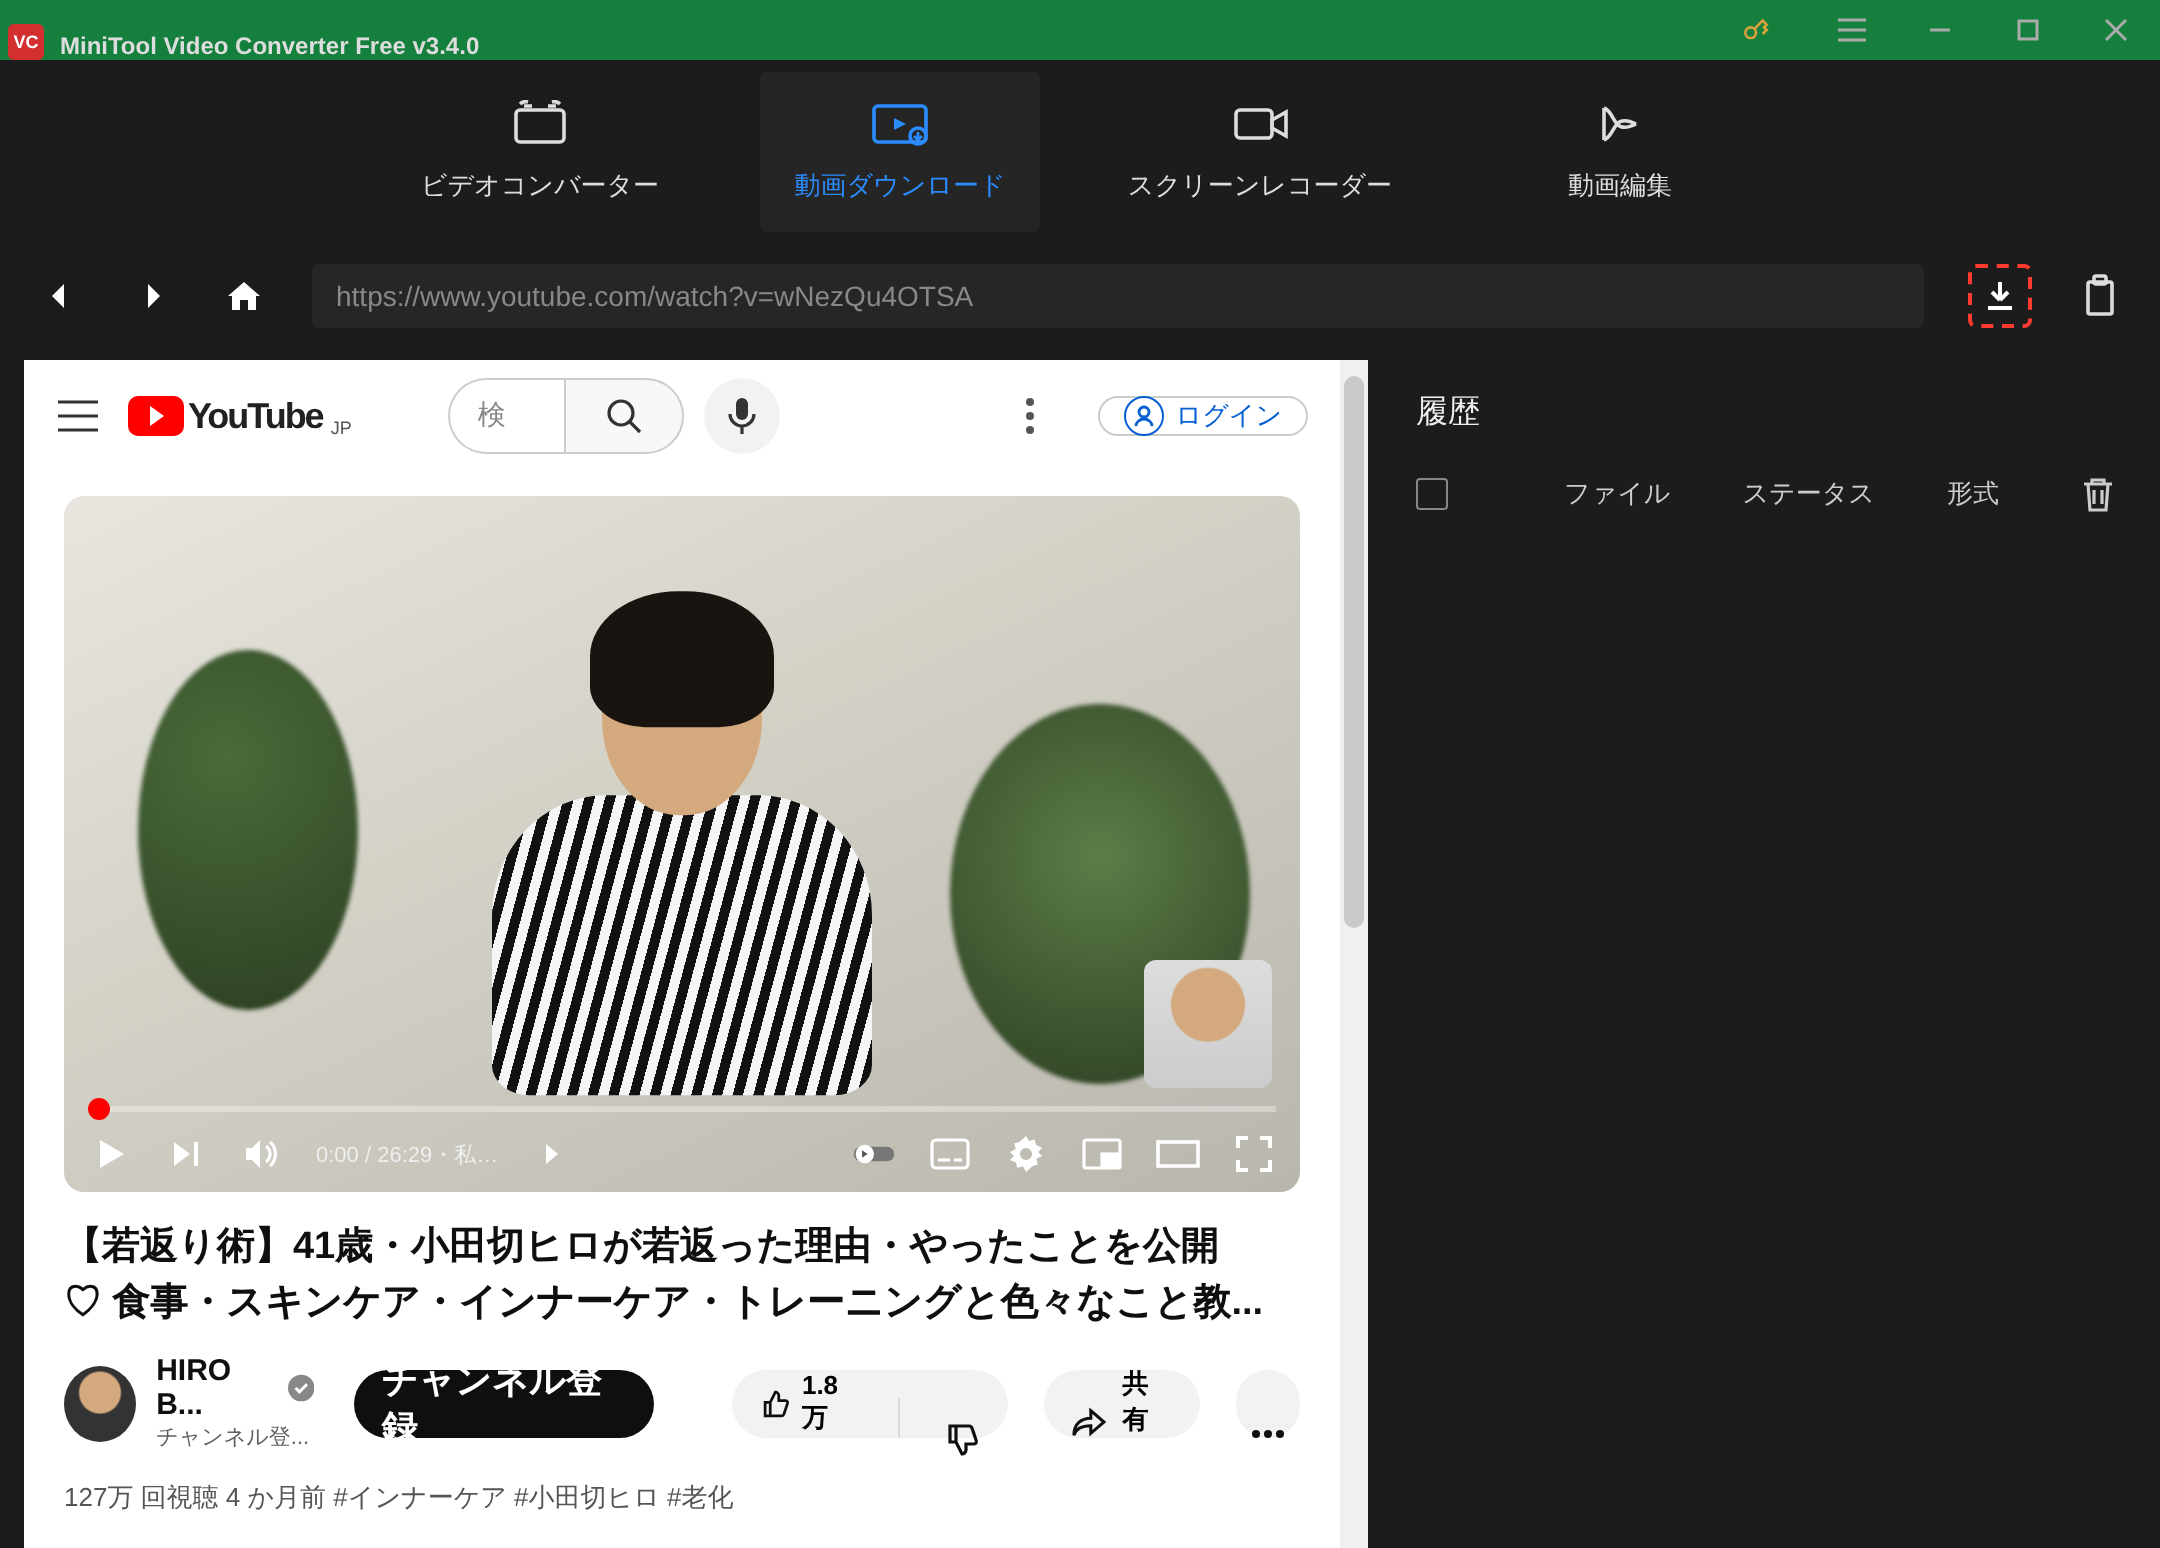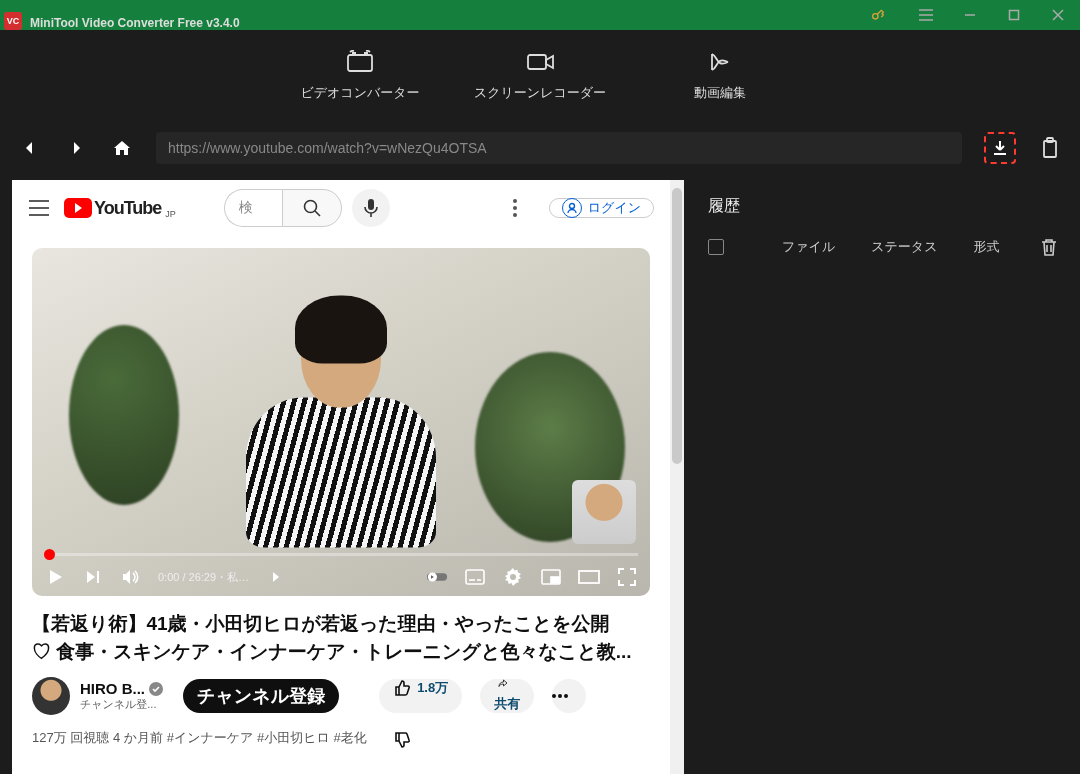--- a/index.html
+++ b/index.html
@@ -119,21 +119,21 @@
 
 .vtitle { padding: 14px 20px 4px 20px; font-size: 19px; font-weight:700; color:#0f0f0f; line-height:1.45;}
 
 
 .chrow { display:flex; align-items:center; padding: 8px 20px 0 20px; gap:10px;}
 .chavatar { width:38px;height:38px;border-radius:50%;background:#888 radial-gradient(circle at 50% 35%, #d4a97d 10px, #333 11px);}
 .chname { font-size:15px;font-weight:600;color:#0f0f0f;display:flex;align-items:center;gap:4px;}
 .chsub { font-size:11px;color:#606060;}
 .subscribe { margin-left:10px;height:34px;padding:0 14px;background:#0f0f0f;color:#fff;border-radius:18px;font-size:18px;font-weight:600;display:flex;align-items:center;}
 .chspacer { width:20px;}
-.pill { height:34px;border-radius:18px;background:#f2f2f2;display:flex;align-items:flex-start;padding:0 14px;gap:8px;color:#0c4a6e;font-size:13px;font-weight:600;flex-direction:column;}
+.pill { height:34px;border-radius:18px;background:#f2f2f2;display:flex;align-items:flex-end;padding:0 14px;gap:8px;color:#000000;font-size:13px;font-weight:600;}
 .pill.split { padding:0;}
 .pill.split .half { padding:0 14px;display:flex;align-items:center;gap:6px;height:100%;}
 .pill.split .sep { width:1px;height:20px;background:#ddd;}
 .pill.round { width:34px;padding:0;justify-content:center;}
 
 
 .metaline { padding: 14px 20px 0 20px; font-size:13px; color:#555; white-space:nowrap; overflow:hidden;}
 
 .scrollbar { position:absolute; right:2px; top:8px; width:10px; height:276px; background:#c9c9c9; border-radius:5px;}
 .scrolltrack { position:absolute; right:0; top:0; width:14px; height:100%; background:#f0f0f0;}
@@ -182,20 +182,31 @@
   <div class="tab">
     <div class="tabicon">
       <svg width="32" height="24" viewBox="0 0 32 24" stroke-width="1.8">
           <rect x="4" y="5" width="24" height="16" rx="2"></rect>
           <path d="M8 3l4 0 M24 3l-4 0"></path>
           <path d="M6 2 a4 4 0 0 1 4 -1" fill="none"></path>
           <path d="M26 2 a4 4 0 0 0 -4 -1" fill="none"></path>
         </svg>
     </div>
     <span>ビデオコンバーター</span>
+  </div>
+  <div class="tab active">
+    <div class="tabicon">
+      <svg width="32" height="24" viewBox="0 0 32 24" stroke-width="1.8">
+          <rect x="3" y="3" width="26" height="18" rx="2"></rect>
+          <path d="M13 9l6 3-6 3z" fill="#2b8cff" stroke="none"></path>
+          <circle cx="25" cy="18" r="4"></circle>
+          <path d="M25 16v4m-2-2l2 2 2-2" stroke-width="1.4"></path>
+        </svg>
+    </div>
+    <span>動画ダウンロード</span>
   </div>
   <div class="tab">
     <div class="tabicon">
       <svg width="32" height="24" viewBox="0 0 32 24" stroke-width="1.8">
           <rect x="4" y="5" width="18" height="14" rx="2"></rect>
           <path d="M22 10l7-4v12l-7-4z"></path>
         </svg>
     </div>
     <span>スクリーンレコーダー</span>
   </div>

